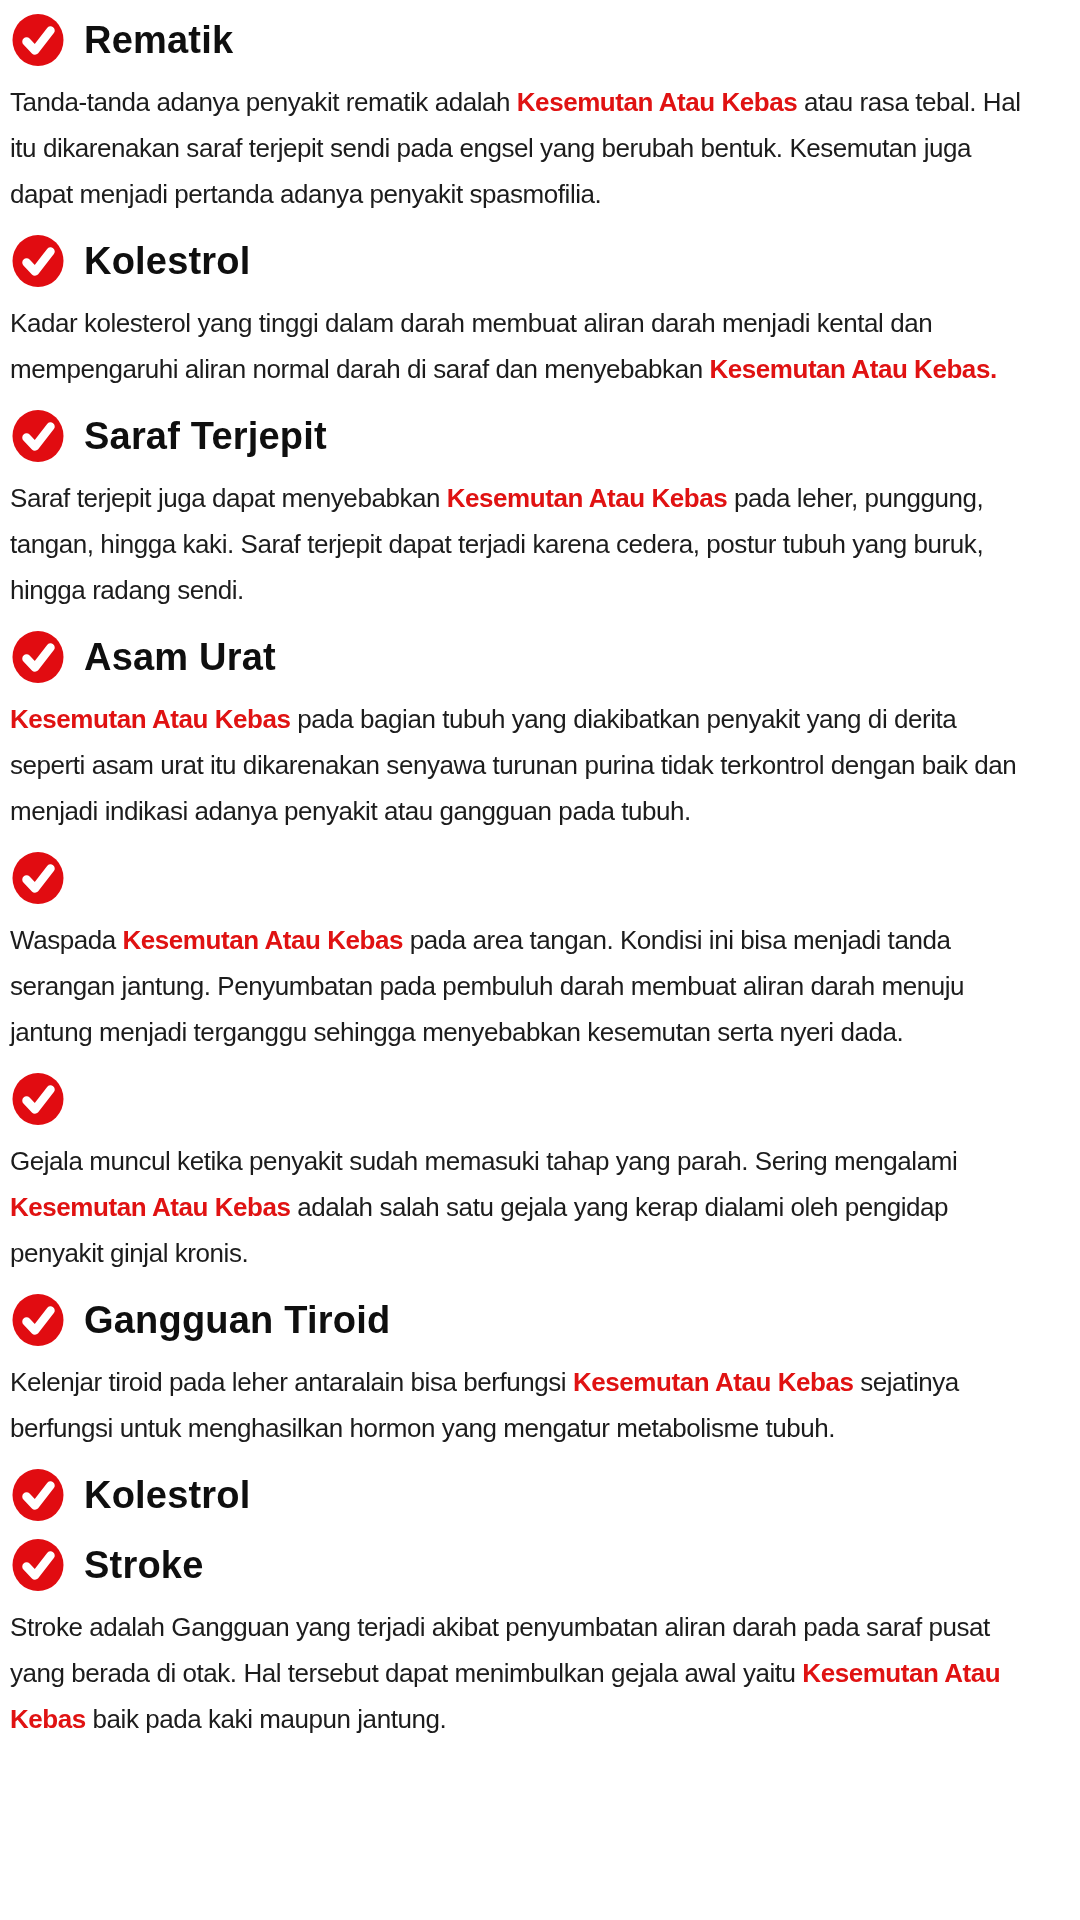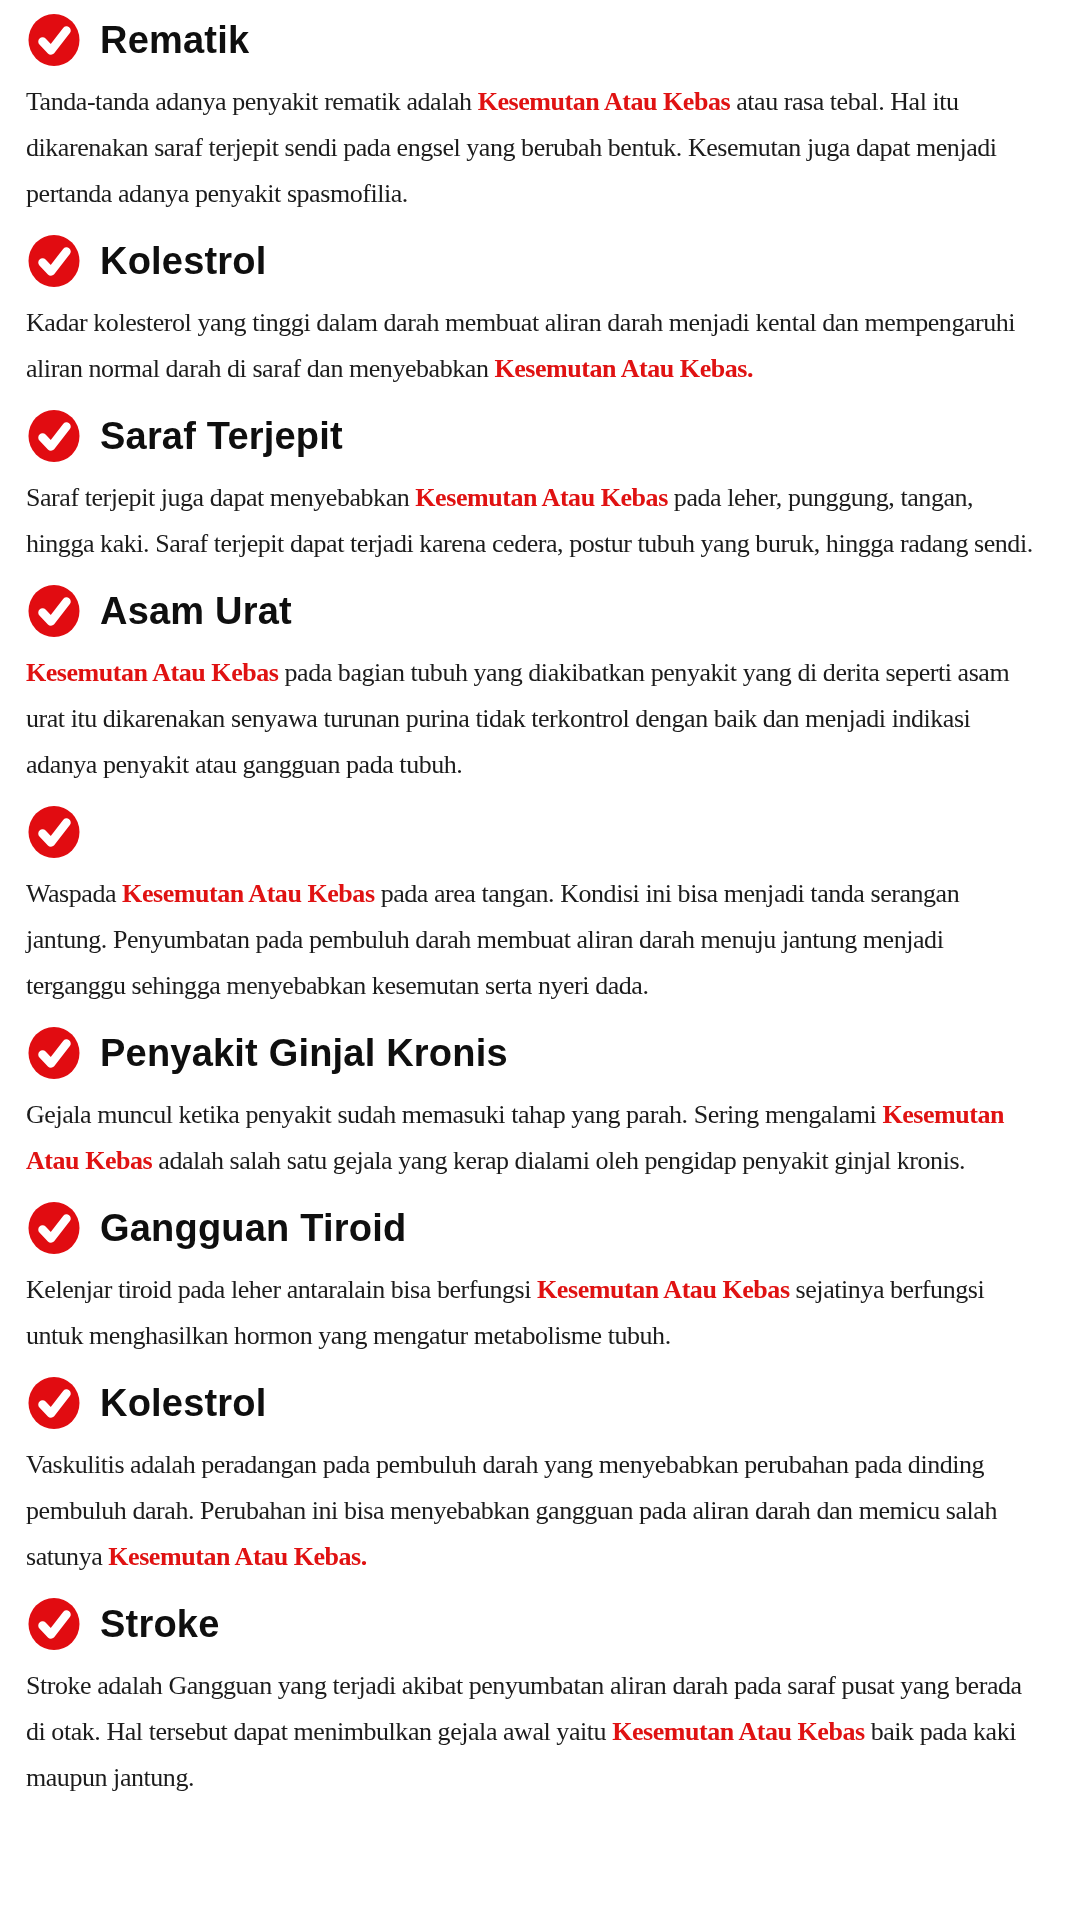--- a/index.html
+++ b/index.html
@@ -8,21 +8,20 @@
     background: #ffffff;
     font-family: "Liberation Sans", "DejaVu Sans", sans-serif;
   }
   .page {
     width: 1036px;
     min-height: 1920px;
     box-sizing: border-box;
     padding: 12px 10px 22px 10px;
     background: #ffffff;
     overflow: hidden;
-    margin-left: 16px;
   }
   .sec { margin: 0; }
   .hrow {
     display: flex;
     align-items: center;
     gap: 20px;
     margin: 18px 0 13px 2px;
   }
   .sec:first-child .hrow { margin-top: 2px; }
   .icon {
@@ -38,21 +37,20 @@
     font-weight: bold;
     color: #0f0f0f;
     letter-spacing: 0.2px;
   }
   .body {
     margin: 0 0 4px 0;
     font-size: 26px;
     line-height: 46px;
     color: #1c1c1c;
     letter-spacing: -0.45px;
-    font-family: Liberation Serif, serif;
   }
   .hl {
     font-weight: bold;
   }
 </style>
 </head>
 <body>
 
 <div class="page" id="page">
   <section class="sec">
@@ -120,21 +118,20 @@
   </section>
 
   <section class="sec">
     <div class="hrow">
       <span class="icon">
         <svg viewBox="0 0 52 52" width="52" height="52" aria-hidden="true">
           <ellipse cx="26" cy="26" rx="25.5" ry="26" class="icon-circle" fill="#e10c11"></ellipse>
           <path d="M14.5 27.5 L23 36.5 L38.5 16.5" fill="none" stroke="#ffffff" stroke-width="8.5" stroke-linecap="round" stroke-linejoin="round"></path>
         </svg>
       </span>
-      <h2 class="title">Penyakit Ginjal Kronis</h2>
     </div>
     <p class="body"><span>Gejala muncul ketika penyakit sudah memasuki tahap yang parah. Sering mengalami </span><span class="hl" style="color: rgb(224, 18, 18);">Kesemutan Atau Kebas</span><span> adalah salah satu gejala yang kerap dialami oleh pengidap penyakit ginjal kronis.</span></p>
   </section>
 
   <section class="sec">
     <div class="hrow">
       <span class="icon">
         <svg viewBox="0 0 52 52" width="52" height="52" aria-hidden="true">
           <ellipse cx="26" cy="26" rx="25.5" ry="26" class="icon-circle" fill="#e10c11"></ellipse>
           <path d="M14.5 27.5 L23 36.5 L38.5 16.5" fill="none" stroke="#ffffff" stroke-width="8.5" stroke-linecap="round" stroke-linejoin="round"></path>
@@ -148,21 +145,20 @@
   <section class="sec">
     <div class="hrow">
       <span class="icon">
         <svg viewBox="0 0 52 52" width="52" height="52" aria-hidden="true">
           <ellipse cx="26" cy="26" rx="25.5" ry="26" class="icon-circle" fill="#e10c11"></ellipse>
           <path d="M14.5 27.5 L23 36.5 L38.5 16.5" fill="none" stroke="#ffffff" stroke-width="8.5" stroke-linecap="round" stroke-linejoin="round"></path>
         </svg>
       </span>
       <h2 class="title">Kolestrol</h2>
     </div>
-    <p class="body"><span>Vaskulitis adalah peradangan pada pembuluh darah yang menyebabkan perubahan pada dinding pembuluh darah. Perubahan ini bisa menyebabkan gangguan pada aliran darah dan memicu salah satunya </span><span class="hl" style="color: rgb(224, 18, 18);">Kesemutan Atau Kebas.</span></p>
   </section>
 
   <section class="sec">
     <div class="hrow">
       <span class="icon">
         <svg viewBox="0 0 52 52" width="52" height="52" aria-hidden="true">
           <ellipse cx="26" cy="26" rx="25.5" ry="26" class="icon-circle" fill="#e10c11"></ellipse>
           <path d="M14.5 27.5 L23 36.5 L38.5 16.5" fill="none" stroke="#ffffff" stroke-width="8.5" stroke-linecap="round" stroke-linejoin="round"></path>
         </svg>
       </span>

